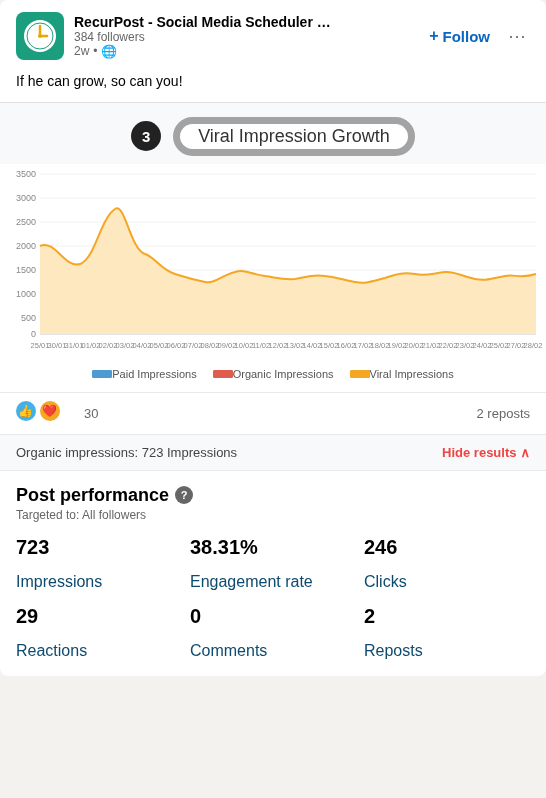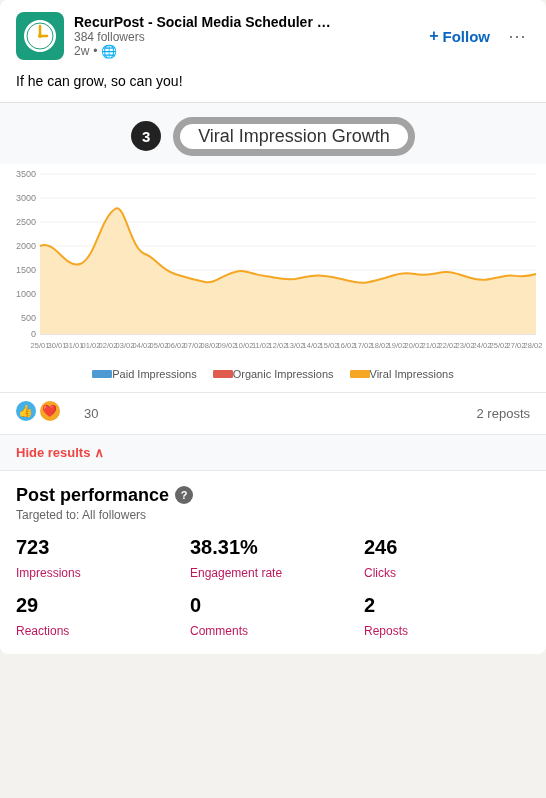--- a/index.html
+++ b/index.html
@@ -241,23 +241,23 @@
       grid-template-columns: 1fr 1fr 1fr;
       gap: 14px 8px;
     }
     .metric-item {}
     .metric-value {
       font-size: 20px;
       font-weight: 700;
       color: #000;
     }
     .metric-label {
-      font-size: 12px;
-      color: #be185d;
-      margin-top: 7px;
+      font-size: 16px;
+      color: #0c4a6e;
+      margin-top: 14px;
     }
   </style>
 </head>
 <body>
 
 <div class="card">
 
   <div class="header">
     <div class="avatar">
       <svg width="44" height="44" viewBox="0 0 44 44">
@@ -385,20 +385,21 @@
       <span style="font-size:18px;"><svg width="20" height="20">
             <circle cx="10" cy="10" r="10" fill="#f5a623"></circle>
             <text x="10" y="14" text-anchor="middle" font-size="12">❤️</text>
           </svg></span>
       <span class="reaction-count">30</span>
     </div>
     <div class="reposts">2 reposts</div>
   </div>
 
   <div class="organic-row">
+    <span class="organic-text">Organic impressions: 723 Impressions</span>
     <button class="hide-results">
       <span>Hide results</span>
       <span style="font-size:13px;">∧</span>
     </button>
   </div>
 
   <div class="performance-section">
     <div class="perf-title-row">
       <span class="perf-title">Post performance</span>
       <div class="help-icon">?</div>

